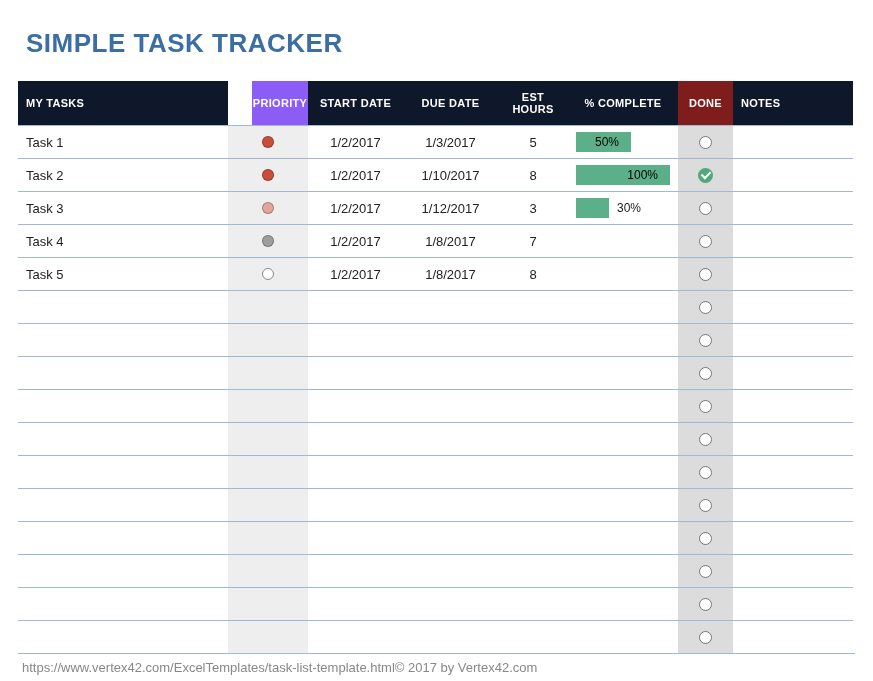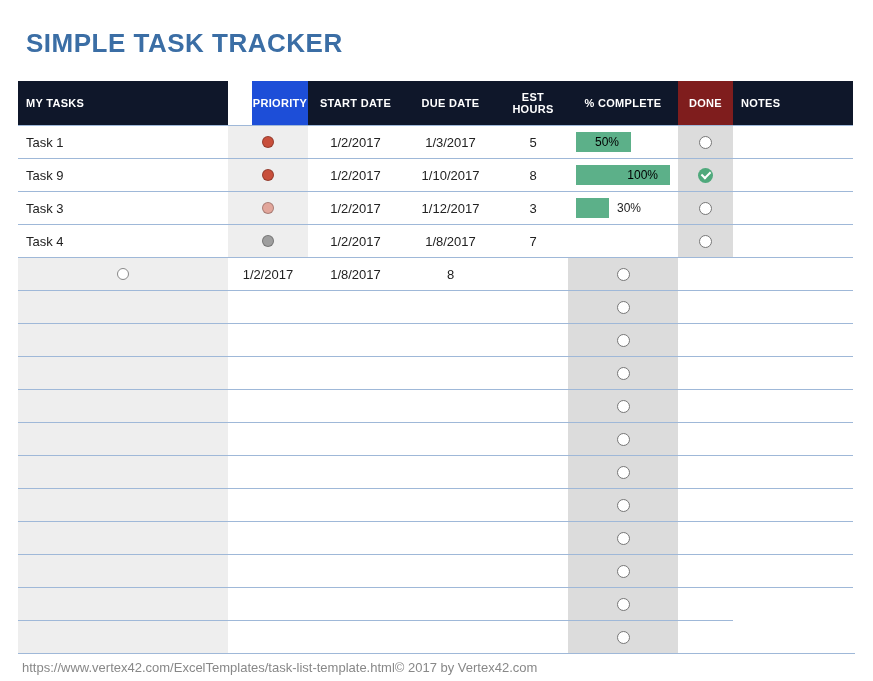--- a/index.html
+++ b/index.html
@@ -27,21 +27,21 @@
     color: #ffffff;
     font-size: 11px;
     font-weight: bold;
     padding: 10px 8px;
     display: flex;
     align-items: center;
     justify-content: flex-start;
     letter-spacing: 0.3px;
   }
   .hcell.center { justify-content: center; text-align: center; }
-  .hcell.priority { background: #1d4ed8; margin-left: 24px; }
+  .hcell.priority { background: #8b5cf6; margin-left: 24px; }
   .hcell.done { background: #7f1d1d; }
   .cell {
     border-top: 1px solid #9fb8d8;
     font-size: 13px;
     color: #222;
     padding: 0 8px;
     height: 33px;
     display: flex;
     align-items: center;
     background: #ffffff;
@@ -115,21 +115,21 @@
     <div class="cell center">5</div>
     <div class="cell pct">
       <div class="bar" style="width: 50%;">
         <span>50%</span>
       </div>
     </div>
     <div class="cell done">
       <div class="ring"></div>
     </div>
     <div class="cell"></div>
-    <div class="cell">Task 9</div>
+    <div class="cell">Task 2</div>
     <div class="cell priority">
       <div class="dot dot-red-high"></div>
     </div>
     <div class="cell center">1/2/2017</div>
     <div class="cell center">1/10/2017</div>
     <div class="cell center">8</div>
     <div class="cell pct">
       <div class="bar" style="width: 100%;">
         <span>100%</span>
       </div>
@@ -160,20 +160,21 @@
       <div class="dot dot-grey"></div>
     </div>
     <div class="cell center">1/2/2017</div>
     <div class="cell center">1/8/2017</div>
     <div class="cell center">7</div>
     <div class="cell pct"></div>
     <div class="cell done">
       <div class="ring"></div>
     </div>
     <div class="cell"></div>
+    <div class="cell">Task 5</div>
     <div class="cell priority">
       <div class="dot dot-empty"></div>
     </div>
     <div class="cell center">1/2/2017</div>
     <div class="cell center">1/8/2017</div>
     <div class="cell center">8</div>
     <div class="cell pct"></div>
     <div class="cell done">
       <div class="ring"></div>
     </div>

